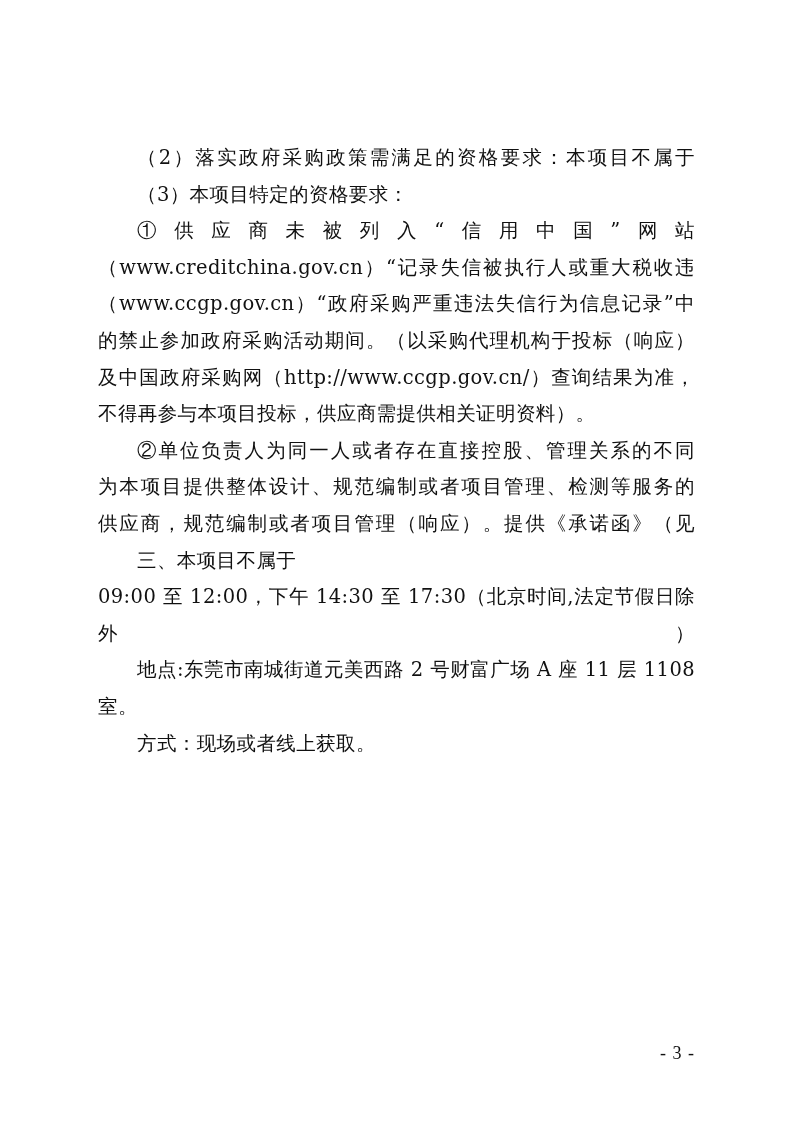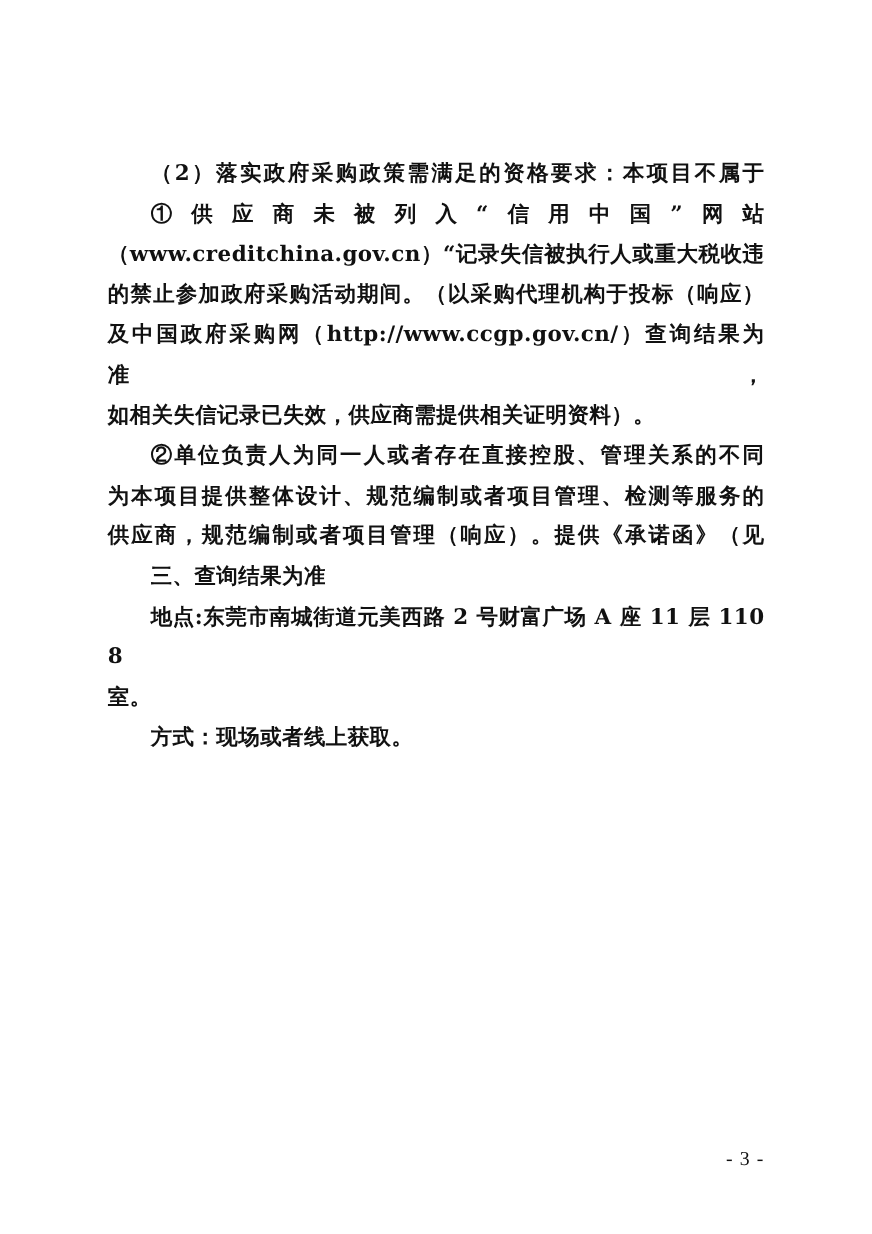--- a/index.html
+++ b/index.html
@@ -13,21 +13,20 @@
       position: relative;
       overflow: hidden;
       font-family: "DejaVu Serif", "Liberation Serif", serif;
       color: #111111;
     }
     .page {
       position: absolute;
       left: 98px;
       top: 140px;
       width: 597px;
-      font-weight: bold;
     }
     .para {
       font-size: 19.5px;
       line-height: 36.6px;
       text-align: justify;
       text-align-last: left;
       margin: 0;
       letter-spacing: 0.4px;
       word-break: break-all;
     }
@@ -45,27 +44,30 @@
       font-size: 18px;
       color: #111;
       letter-spacing: 1px;
     }
   </style>
 </head>
 <body>
 
 <div class="page">
   <p class="para indent spread">（2）落实政府采购政策需满足的资格要求：本项目不属于</p>
+  <p class="para indent">（3）本项目特定的资格要求：</p>
   <p class="para indent spread">①供应商未被列入“信用中国”网站</p>
   <p class="para spread">（www.creditchina.gov.cn）“记录失信被执行人或重大税收违</p>
+  <p class="para spread">（www.ccgp.gov.cn）“政府采购严重违法失信行为信息记录”中</p>
   <p class="para spread">的禁止参加政府采购活动期间。（以采购代理机构于投标（响应）</p>
   <p class="para spread">及中国政府采购网（http://www.ccgp.gov.cn/）查询结果为准，</p>
-  <p class="para">如相关失信记录已失效，供应商需提供相关证明资料）。</p>
+  <p class="para">不得再参与本项目投标，供应商需提供相关证明资料）。</p>
   <p class="para indent spread">②单位负责人为同一人或者存在直接控股、管理关系的不同</p>
   <p class="para spread">为本项目提供整体设计、规范编制或者项目管理、检测等服务的</p>
   <p class="para spread">供应商，规范编制或者项目管理（响应）。提供《承诺函》（见</p>
-  <p class="para indent">三、查询结果为准</p>
+  <p class="para indent">三、本项目不属于</p>
+  <p class="para spread">09:00 至 12:00，下午 14:30 至 17:30（北京时间,法定节假日除外）</p>
   <p class="para indent spread">地点:东莞市南城街道元美西路 2 号财富广场 A 座 11 层 1108</p>
   <p class="para">室。</p>
   <p class="para indent">方式：现场或者线上获取。</p>
 </div>
 
 <div class="page-number">- 3 -</div>
 
 </body></html>

